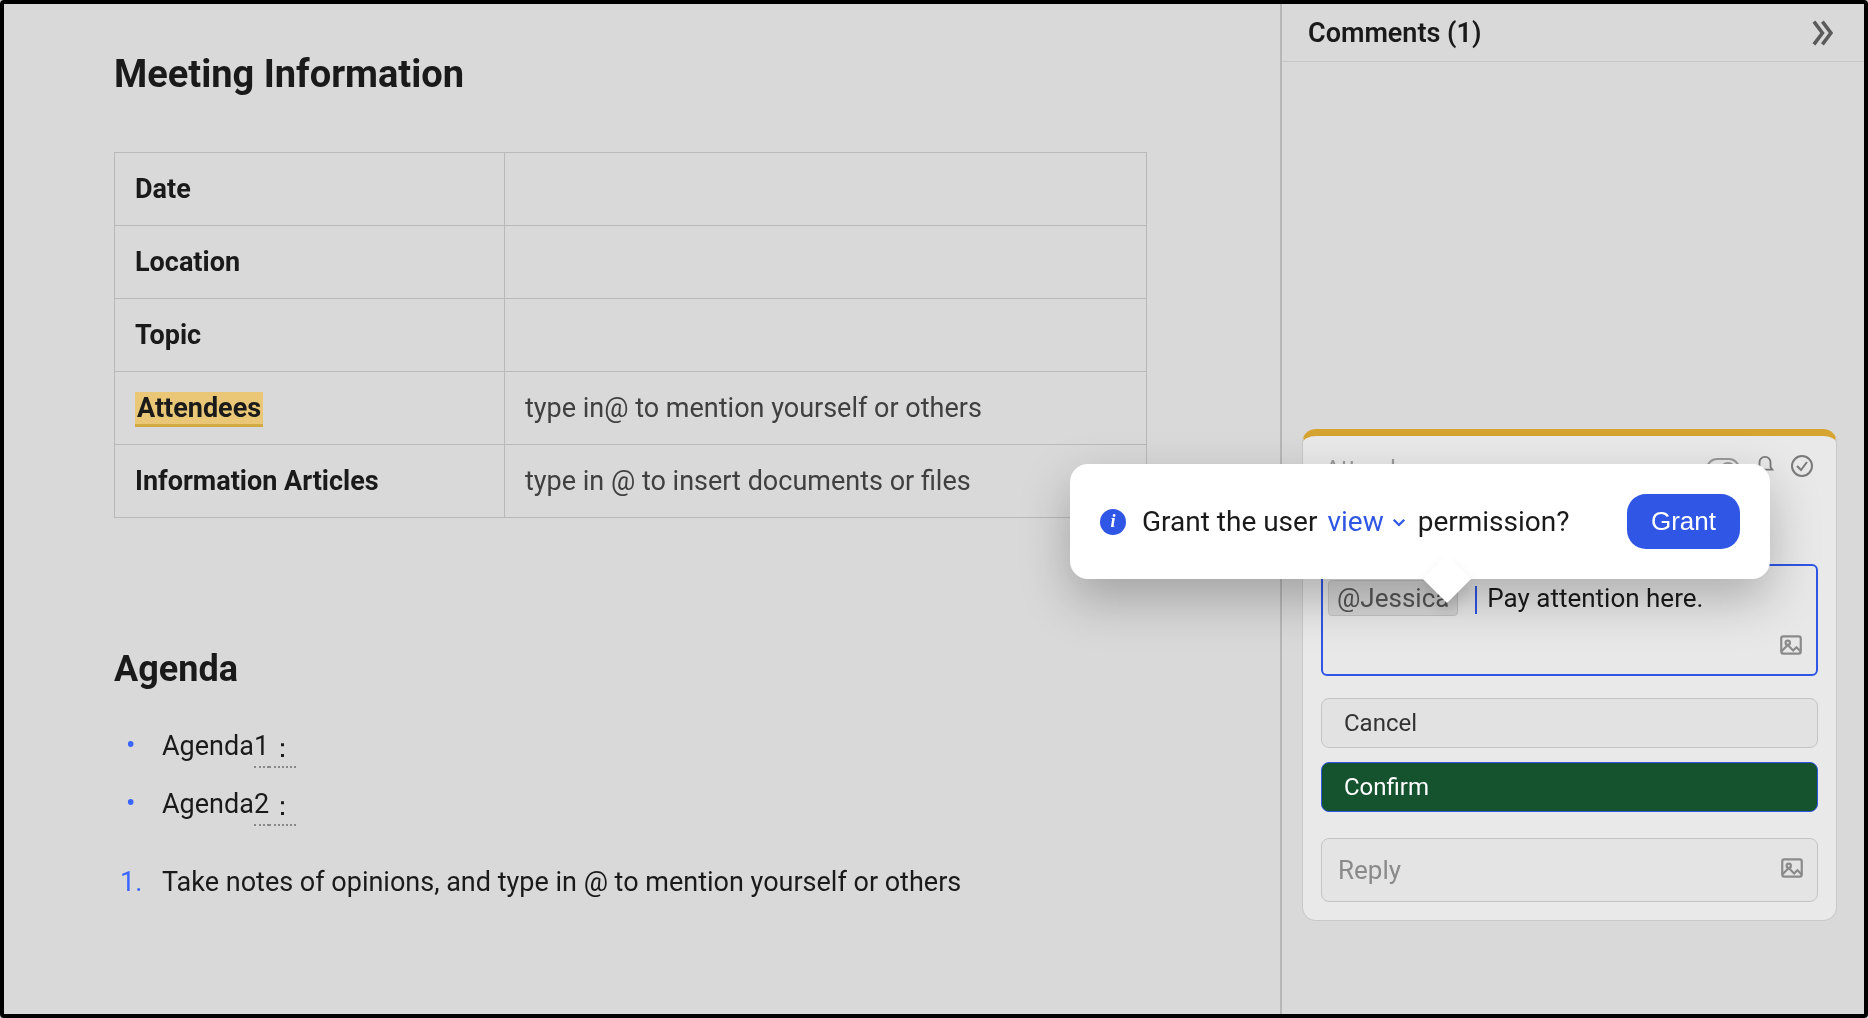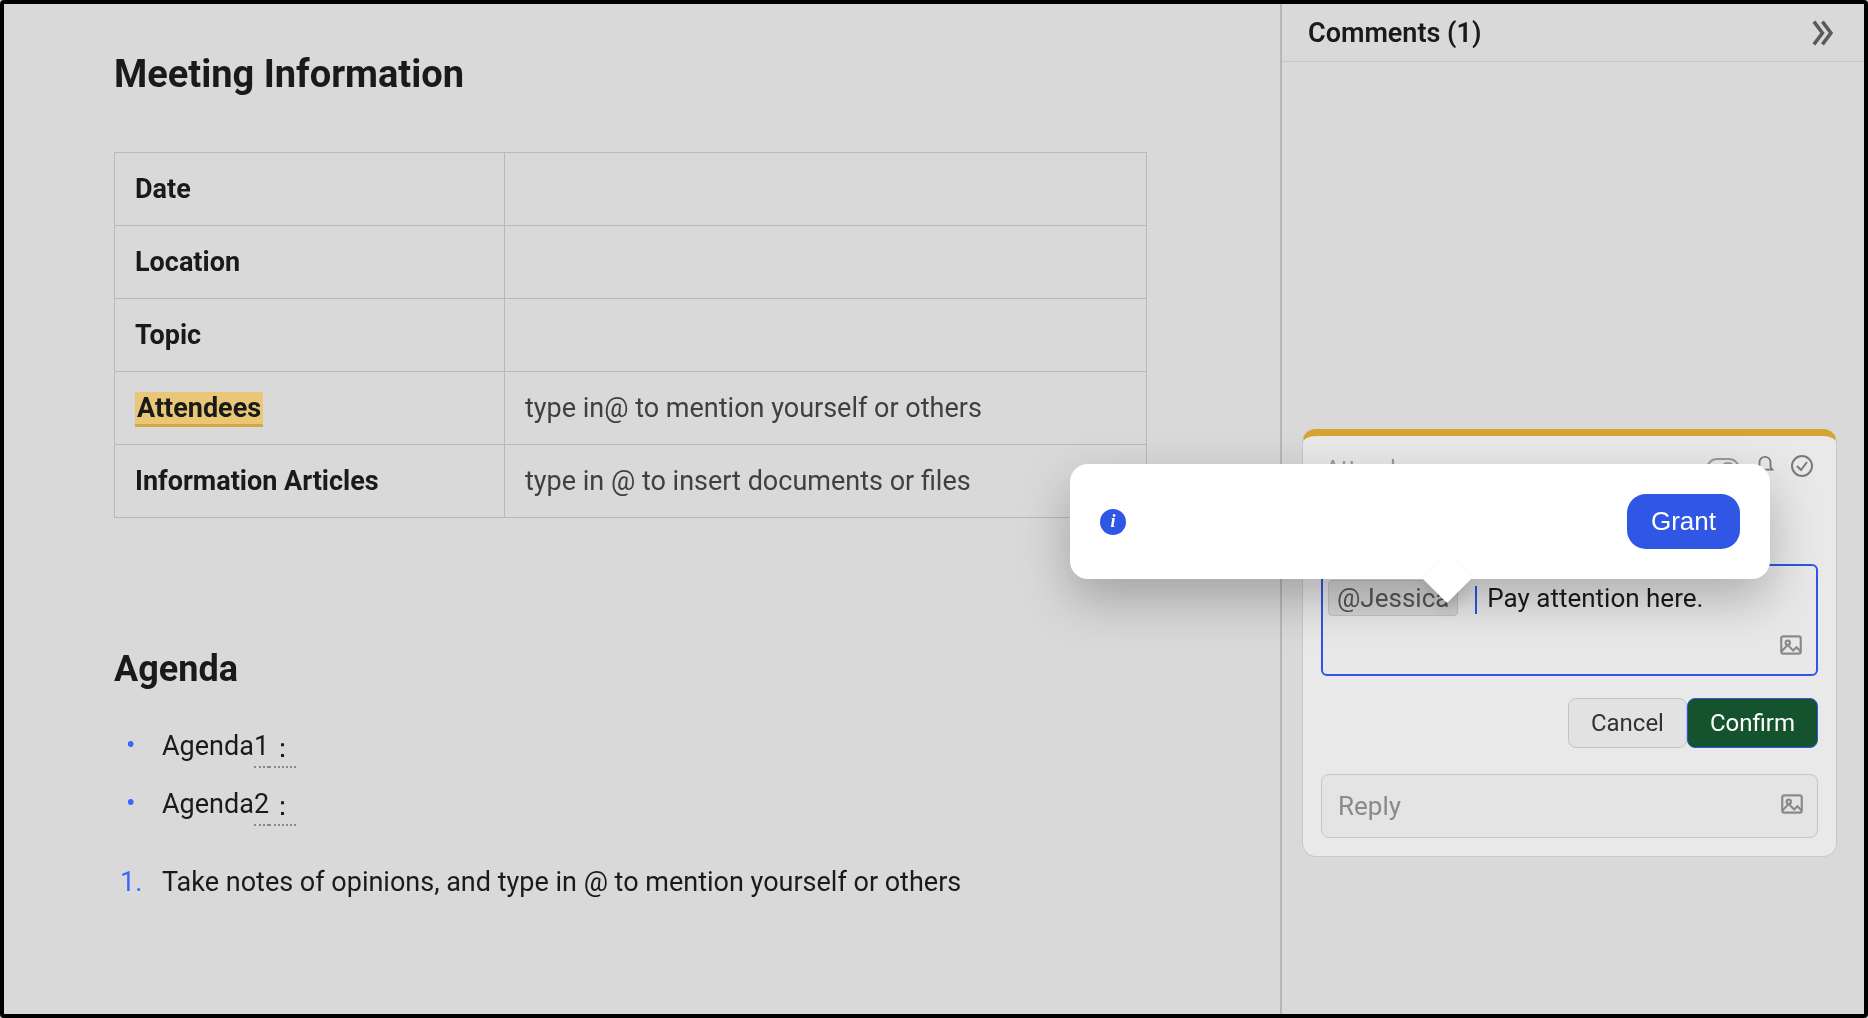--- a/index.html
+++ b/index.html
@@ -174,21 +174,23 @@
   }
   .img-ic{
     position:absolute; right:12px; bottom:10px;
     cursor:pointer;
   }
   .img-ic svg{width:26px;height:26px;fill:none;stroke:#8a8a8a;stroke-width:2;}
 
   .btn-row{
     display:flex;
     justify-content:flex-end;
+    gap:14px;
     margin-top:22px;
+    flex-direction:column;
   }
   .btn{
     font-size:24px;
     padding:10px 22px;
     border-radius:8px;
     cursor:pointer;
   }
   .btn.secondary{
     background:#e2e2e2;border:1px solid #c4c4c4;color:#333;
   }
@@ -366,16 +368,26 @@
               <circle cx="9" cy="10" r="2"></circle>
               <path d="M3 18l6-6 5 5 3-3 4 4"></path>
             </svg>
         </span>
       </div>
     </div>
   </div>
 
   <div class="popover">
     <span class="info-ic">i</span>
+    <span class="pop-text">
+      <span>Grant the user</span>
+      <span class="drop">
+        <span>view</span>
+        <svg viewBox="0 0 24 24">
+            <polyline points="5 9 12 16 19 9"></polyline>
+          </svg>
+      </span>
+      <span>permission?</span>
+    </span>
     <button class="grant-btn">Grant</button>
   </div>
 
 </div>
 
 </body></html>

